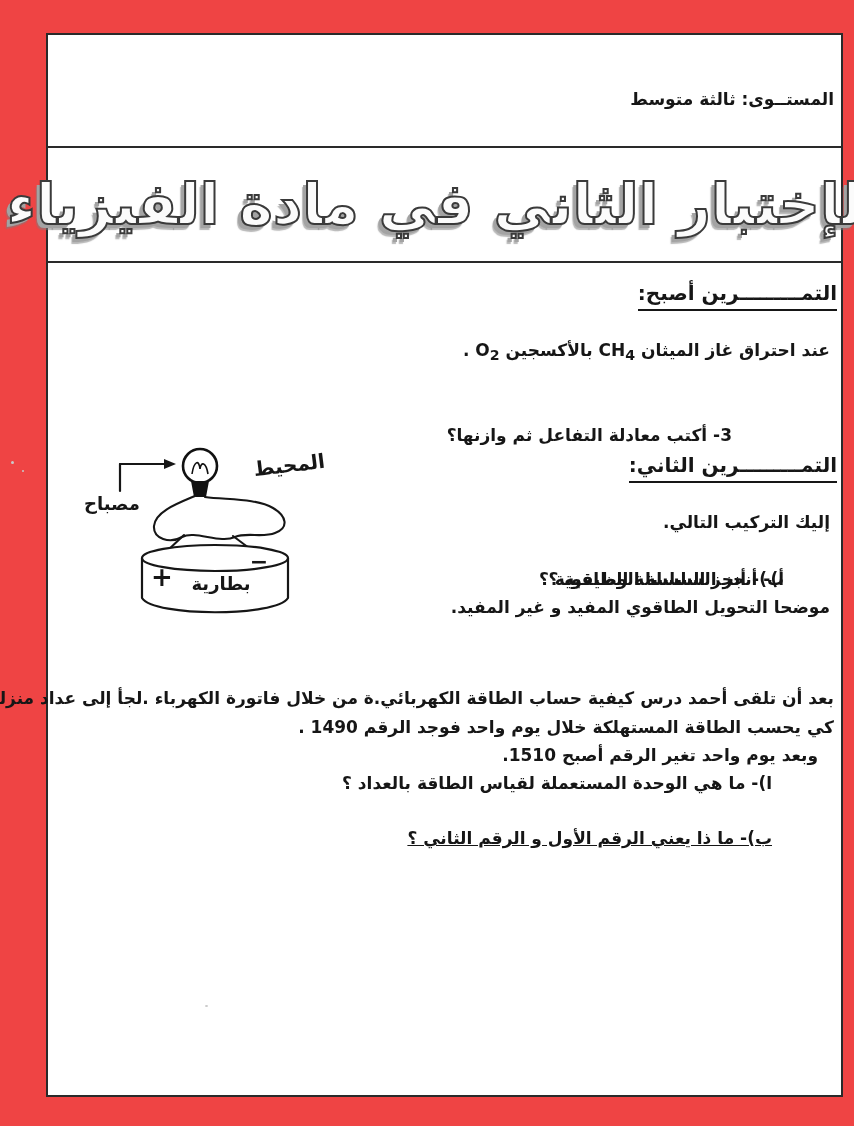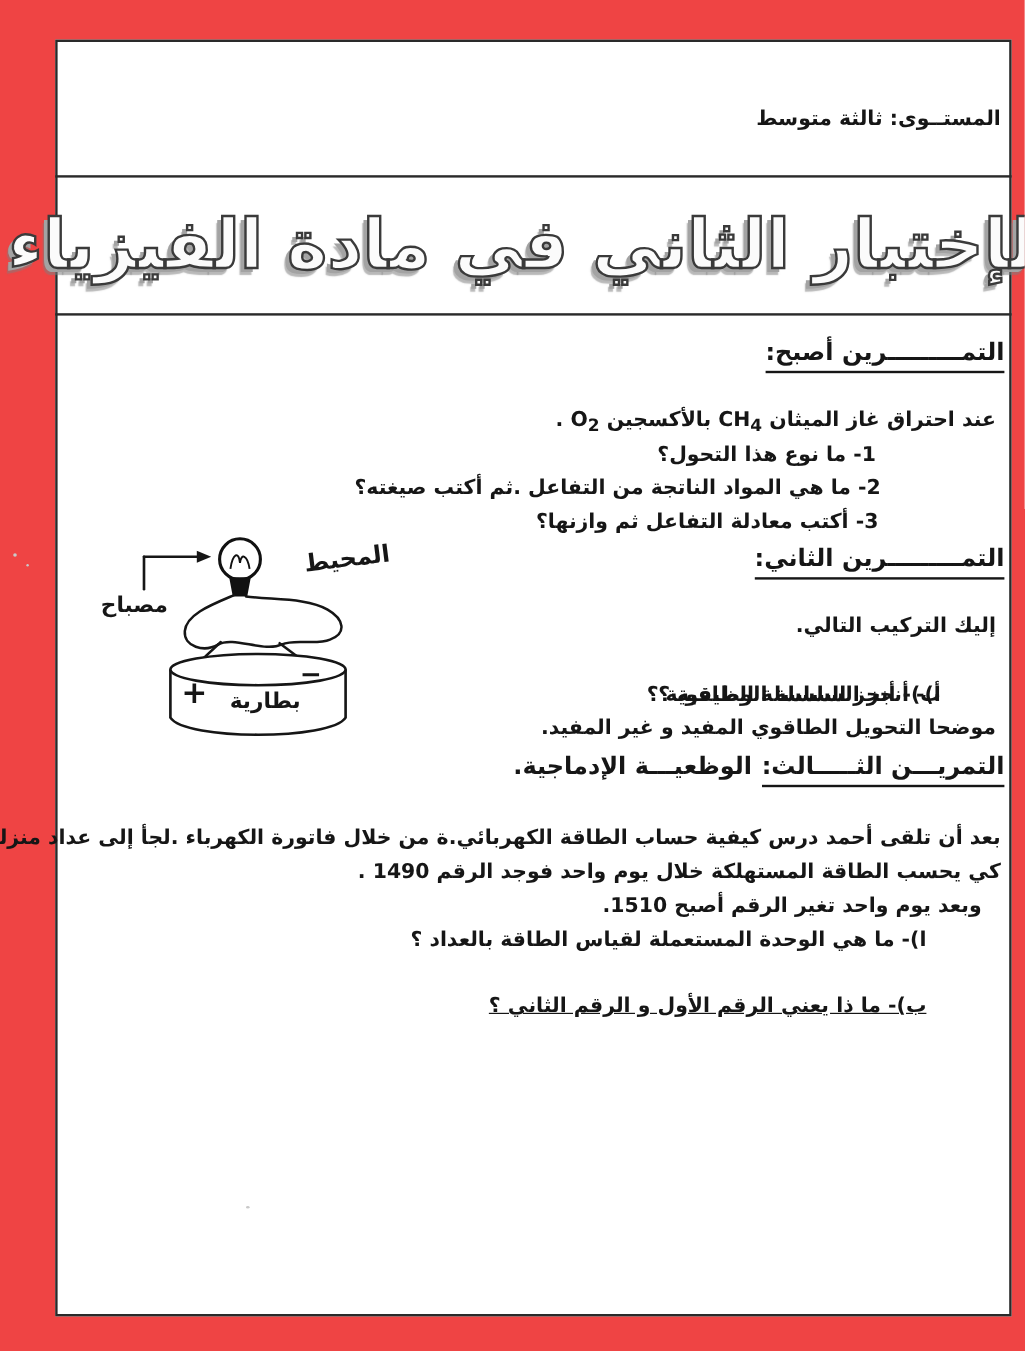--- a/index.html
+++ b/index.html
@@ -59,22 +59,20 @@
   </div>
 
   <div class="txt" style="top:340px;right:24px;">
     <span>عند احتراق غاز الميثان</span>
     <span dir="ltr"><span>CH</span><sub>4</sub></span>
     <span>بالأكسجين</span>
     <span dir="ltr"><span>O</span><sub>2</sub></span>
     <span>.</span>
   </div>
 
-  <div class="txt" style="top:369px;right:124px;">1- ما نوع هذا التحول؟</div>
-  <div class="txt" style="top:397px;right:120px;">2- ما هي المواد الناتجة من التفاعل .ثم أكتب صيغته؟</div>
   <div class="txt" style="top:425px;right:122px;">3- أكتب معادلة التفاعل ثم وازنها؟</div>
 
   <div class="txt heading" style="top:453px;right:17px;">
     <span class="ul">التمـــــــــرين الثاني:</span>
   </div>
 
   <div class="txt" style="top:512px;right:24px;">إليك التركيب التالي.</div>
   <div class="txt" style="top:569px;right:70px;">أ)- أنجز السلسلة الوظيفية ؟</div>
   <div class="txt" style="top:569px;right:70px;">ب)- أنجز السلسلة الطاقوية ؟</div>
   <div class="txt" style="top:597px;right:24px;">موضحا التحويل الطاقوي المفيد و غير المفيد.</div>
@@ -106,23 +104,20 @@
 
     <g stroke="#161616" stroke-width="2.2" fill="#ffffff">
       <path d="M84,122 L84,162 C96,181 218,181 230,162 L230,122"></path>
       <ellipse cx="157" cy="122" rx="73" ry="13"></ellipse>
     </g>
     <text x="104" y="150" font-size="26" text-anchor="middle">+</text>
     <text x="201" y="133" font-size="22" text-anchor="middle">−</text>
     <text x="163" y="154" font-size="18" text-anchor="middle" direction="rtl">بطارية</text>
   </svg>
 
-  <div class="txt heading" style="top:626px;right:17px;">
-    <span class="ul-heading">التمريـــن الثـــــالث:</span><span class="ex3-rest">الوظعيـــة الإدماجية.</span>
-  </div>
 
   <div class="txt" style="top:688px;right:20px;letter-spacing:-0.2px;">بعد أن تلقى أحمد درس كيفية حساب الطاقة الكهربائي.ة من خلال فاتورة الكهرباء .لجأ إلى عداد منزله</div>
   <div class="txt" style="top:717px;right:20px;">كي يحسب الطاقة المستهلكة خلال يوم واحد فوجد الرقم 1490  .</div>
   <div class="txt" style="top:745px;right:36px;">وبعد يوم واحد تغير الرقم أصبح 1510.</div>
 
   <div class="txt" style="top:773px;right:82px;">ا)-   ما هي الوحدة المستعملة لقياس الطاقة بالعداد  ؟</div>
   <div class="txt" style="top:828px;right:82px;text-decoration:underline;">ب)-   ما ذا يعني الرقم الأول و الرقم الثاني ؟</div>
 
   <div class="speck" style="left:11px;top:461px;width:3px;height:3px;"></div>
   <div class="speck" style="left:22px;top:470px;width:2px;height:2px;"></div>

